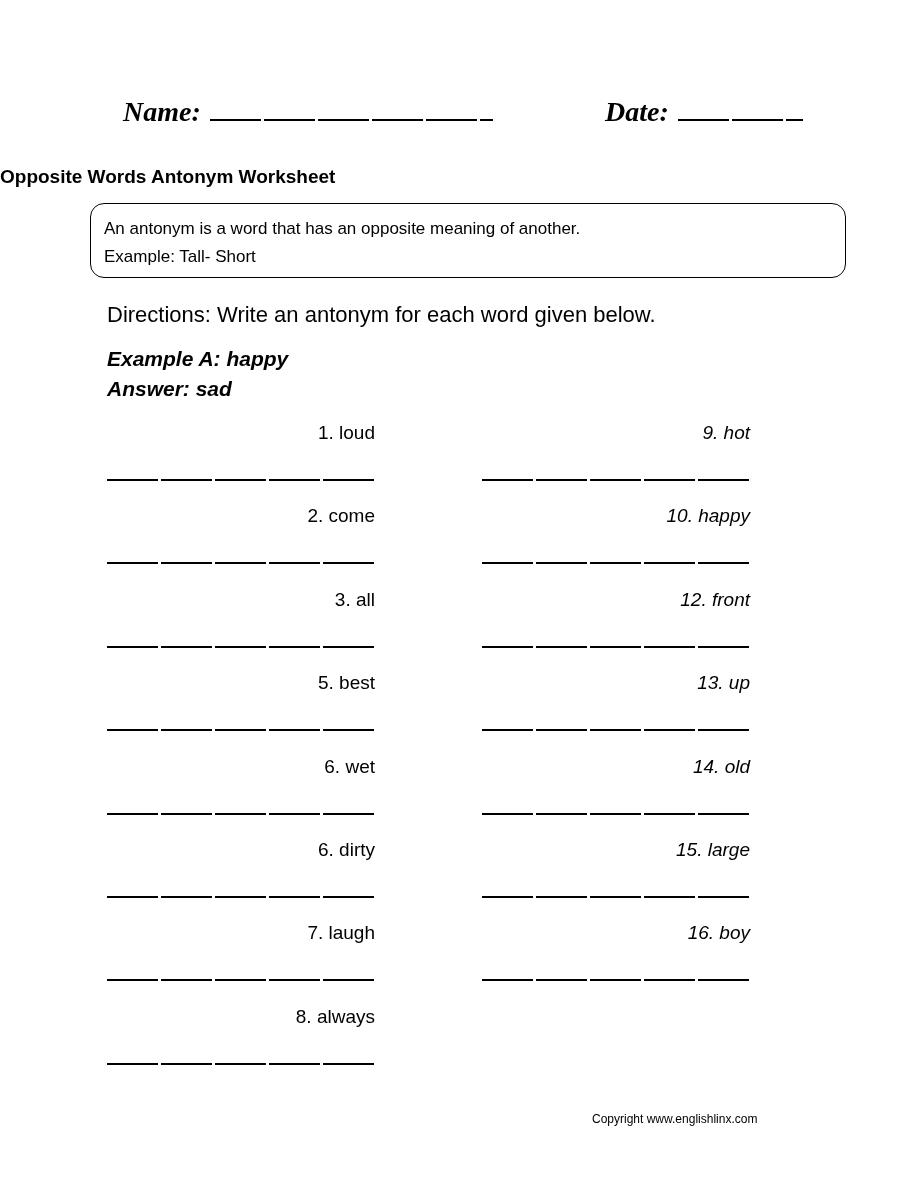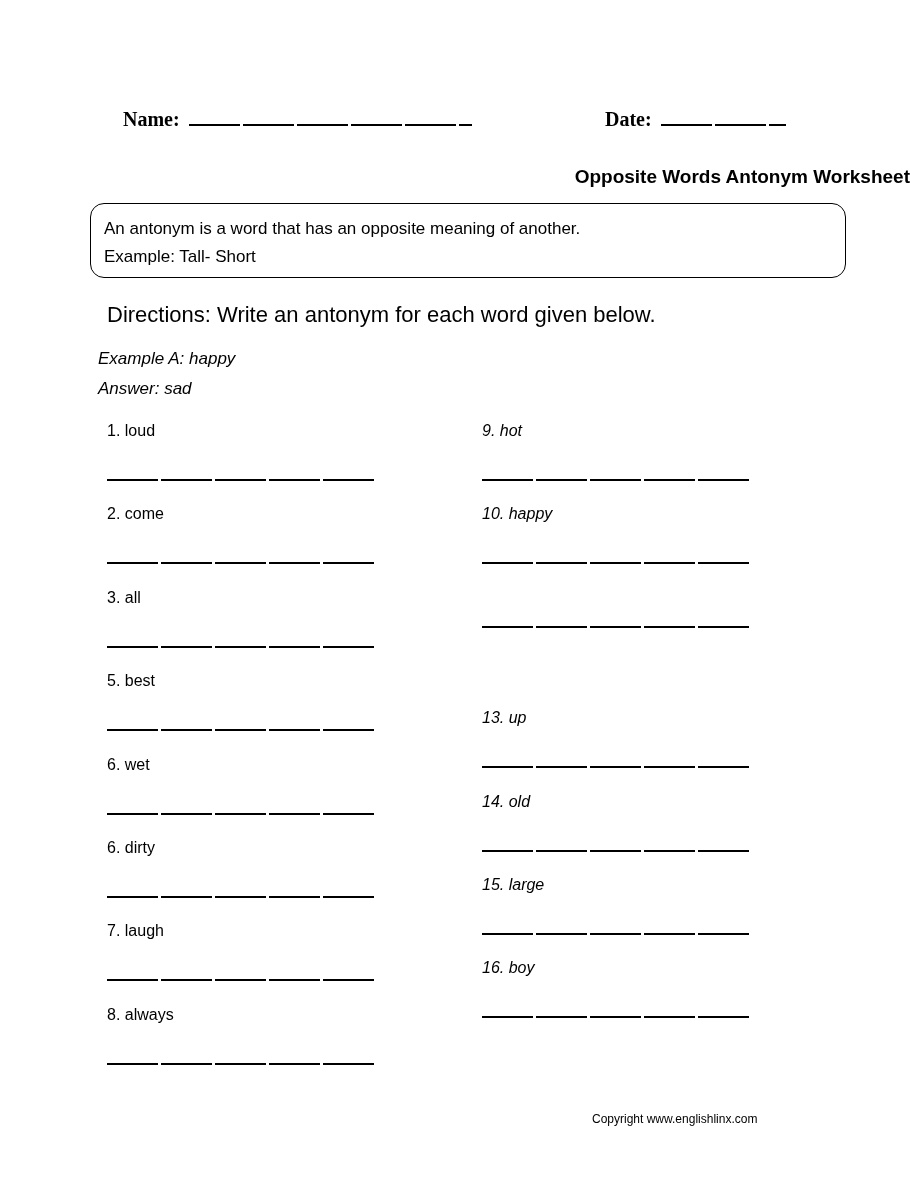--- a/index.html
+++ b/index.html
@@ -13,25 +13,26 @@
     height: 1199px;
     background: #ffffff;
     color: #000000;
     font-family: "Liberation Sans", sans-serif;
     overflow: hidden;
   }
 
   
   .hdr-field {
     position: absolute;
-    top: 104px;
+    top: 96px;
     font-family: "Liberation Serif", serif;
     font-weight: bold;
-    font-size: 20px;
+    font-size: 28px;
     white-space: nowrap;
+    font-style: italic;
   }
   .hdr-name { left: 123px; }
   .hdr-date { left: 605px; }
   .uline {
     display: inline-block;
     height: 22px;
     margin-left: 9px;
     background-image: repeating-linear-gradient(to right, #000 0px, #000 51px, transparent 51px, transparent 54px);
     background-size: 100% 2px;
     background-repeat: no-repeat;
@@ -39,21 +40,21 @@
   }
   .uline-name { width: 283px; }
   .uline-date { width: 125px; }
 
   
   .title {
     position: absolute;
     top: 166px;
     left: 0;
     width: 100%;
-    text-align: right;
+    text-align: left;
     font-size: 19px;
     font-weight: bold;
   }
 
   
   .def-box {
     position: absolute;
     left: 90px;
     top: 203px;
     width: 756px;
@@ -70,40 +71,42 @@
   .directions {
     position: absolute;
     left: 107px;
     top: 302px;
     font-size: 22px;
   }
 
   
   .example {
     position: absolute;
-    left: 98px;
+    left: 107px;
     top: 344px;
     font-style: italic;
-    font-size: 17px;
+    font-size: 21px;
     line-height: 30px;
+    font-weight: bold;
   }
 
   
   .col {
     position: absolute;
     top: 422px;
   }
   .col-left  { left: 107px; }
   .col-right { left: 482px; font-style: italic; }
   .item {
     height: 83.4px;
   }
   .word {
-    font-size: 16px;
+    font-size: 19px;
     height: 20px;
+    text-align: right;
   }
   .blank {
     margin-top: 37px;
     width: 268px;
     height: 2px;
     background-image: repeating-linear-gradient(to right, #000 0px, #000 51px, transparent 51px, transparent 54px);
   }
 
   
   .copyright {
@@ -178,20 +181,21 @@
   <div class="col col-right">
     <div class="item">
       <div class="word">9. hot</div>
       <div class="blank"></div>
     </div>
     <div class="item">
       <div class="word">10. happy</div>
       <div class="blank"></div>
     </div>
     <div class="item">
+      <div class="word">12. front</div>
       <div class="blank"></div>
     </div>
     <div class="item">
       <div class="word">13. up</div>
       <div class="blank"></div>
     </div>
     <div class="item">
       <div class="word">14. old</div>
       <div class="blank"></div>
     </div>

